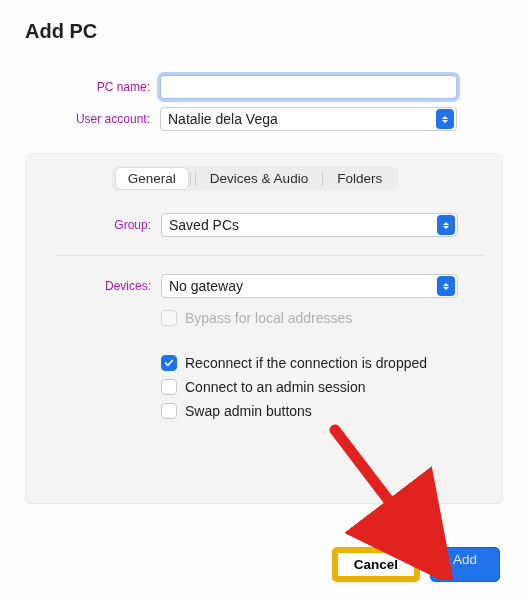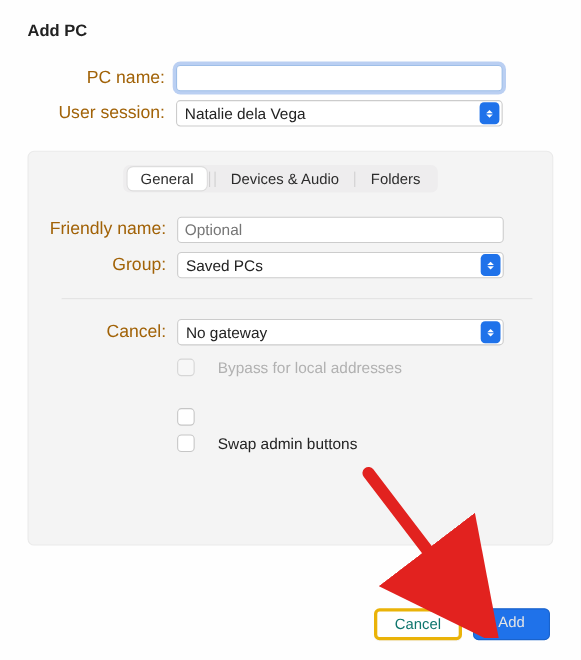--- a/index.html
+++ b/index.html
@@ -8,34 +8,34 @@
       height: 600px;
       font-family: -apple-system, "Helvetica Neue", Arial, sans-serif;
       font-size: 14px;
       color: #222;
       background: #FEFEFE;
       padding: 20px 25px;
       position: relative;
     }
     .title {
       font-weight: 700;
-      font-size: 15px;
-      margin-bottom: 18px;
+      font-size: 20px;
+      margin-bottom: 28px;
     }
     .form-row {
       display: flex;
       align-items: center;
       padding: 4px 0;
     }
     .label-col {
       width: 135px;
       text-align: right;
       padding-right: 10px;
-      font-size: 16px;
-      color: #a16207;
+      font-size: 12px;
+      color: #a21caf;
     }
     .control-col {
       flex: 1;
     }
     input[type="text"] {
       width: 297px;
       height: 24px;
       border: 1px solid #ccc;
       border-radius: 4px;
       font-size: 14px;
@@ -121,21 +121,21 @@
     .panel-body .label-col { width: 135px; }
 
     .divider {
       border: none;
       border-top: 1px solid #e3e3e3;
       margin: 14px 0 14px 30px;
     }
     .check-row {
       display: flex;
       align-items: center;
-      gap: 21px;
+      gap: 8px;
       padding: 4px 0;
     }
     .panel-body .check-col { padding-left: 135px; }
     .cb {
       width: 16px; height: 16px;
       border: 1px solid #c6c6c6;
       border-radius: 4px;
       background: #fff;
       display: flex;
       align-items: center;
@@ -164,23 +164,24 @@
     .btn {
       min-width: 70px;
       padding: 4px 16px;
       font-size: 13.5px;
       border-radius: 5px;
       text-align: center;
       cursor: default;
     }
     .btn-default {
       background: #fff;
-      border: 3px solid #eab308;
-      color: #0f766e;
+      border: 6px solid #eab308;
+      color: #000000;
       box-shadow: 0 1px 0 rgba(0,0,0,.04);
+      font-weight: bold;
     }
     .btn-primary {
       background: #1f72ea;
       border: 1px solid #1a63cc;
       color: #e5e5e5;
     }
 
     .annotation-arrow {
       position: absolute;
       pointer-events: none;
@@ -192,21 +193,21 @@
 <div class="title">Add PC</div>
 
 <div class="form-row">
   <div class="label-col">PC name:</div>
   <div class="control-col">
     <input type="text" class="focused" value="" style="">
   </div>
 </div>
 
 <div class="form-row">
-  <div class="label-col">User session:</div>
+  <div class="label-col">User account:</div>
   <div class="control-col">
     <div class="select">
       <span>Natalie dela Vega</span>
       <span class="arrows-badge">
         <span class="arrow-up"></span>
           <span class="arrow-down"></span>
       </span>
     </div>
   </div>
 </div>
@@ -218,44 +219,38 @@
       <span class="tab-sep"></span>
       <span class="tab-sep"></span>
       <div class="tab">Devices &amp; Audio</div>
       <span class="tab-sep"></span>
       <div class="tab">Folders</div>
     </div>
   </div>
 
   <div class="panel-body">
 
-    <div class="form-row">
-      <div class="label-col">Friendly name:</div>
-      <div class="control-col">
-        <input type="text" placeholder="Optional" style="">
-      </div>
-    </div>
 
     <div class="form-row">
       <div class="label-col">Group:</div>
       <div class="control-col">
         <div class="select">
           <span>Saved PCs</span>
           <span class="arrows-badge">
             <span class="arrow-up"></span>
               <span class="arrow-down"></span>
           </span>
         </div>
       </div>
     </div>
 
     <hr class="divider">
 
     <div class="form-row">
-      <div class="label-col">Cancel:</div>
+      <div class="label-col">Devices:</div>
       <div class="control-col">
         <div class="select">
           <span>No gateway</span>
           <span class="arrows-badge">
             <span class="arrow-up"></span>
               <span class="arrow-down"></span>
           </span>
         </div>
       </div>
     </div>
@@ -266,21 +261,30 @@
           
         </span>
         <span class="cb-label disabled">Bypass for local addresses</span>
       </div>
     </div>
 
     <hr class="divider" style="visibility:hidden; margin:10px 0;">
 
     <div class="check-col">
       <div class="check-row">
+        <span class="cb checked">
+          <svg class="checkmark" viewBox="0 0 12 12">
+              <path d="M2 6.2l2.6 2.6L10 3" stroke="#fff" stroke-width="2" fill="none" stroke-linecap="round" stroke-linejoin="round"></path>
+            </svg>
+        </span>
+        <span class="cb-label">Reconnect if the connection is dropped</span>
+      </div>
+      <div class="check-row">
         <span class="cb"></span>
+        <span class="cb-label">Connect to an admin session</span>
       </div>
       <div class="check-row">
         <span class="cb"></span>
         <span class="cb-label">Swap admin buttons</span>
       </div>
     </div>
 
   </div>
 </div>
 

